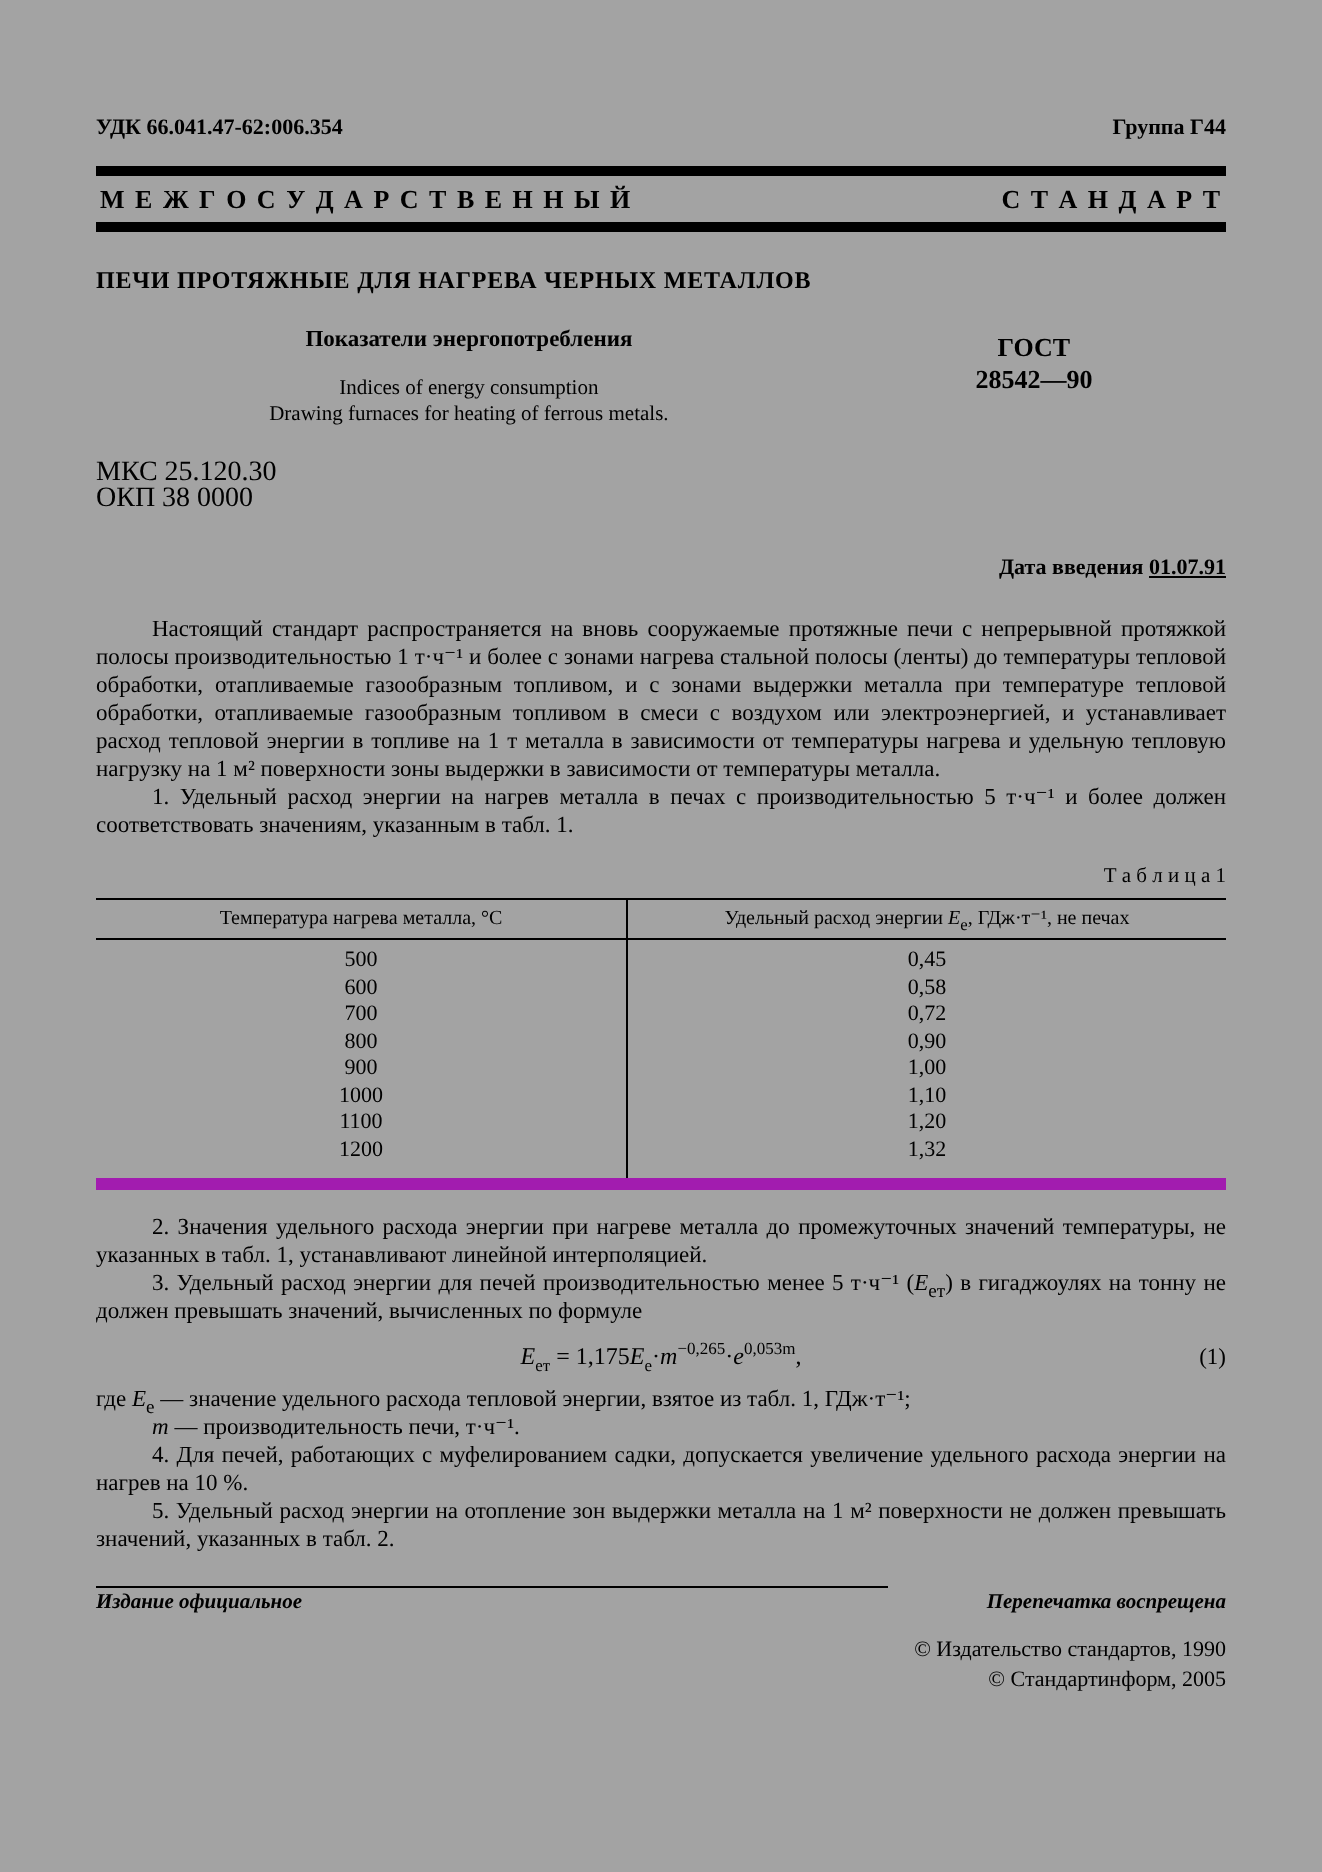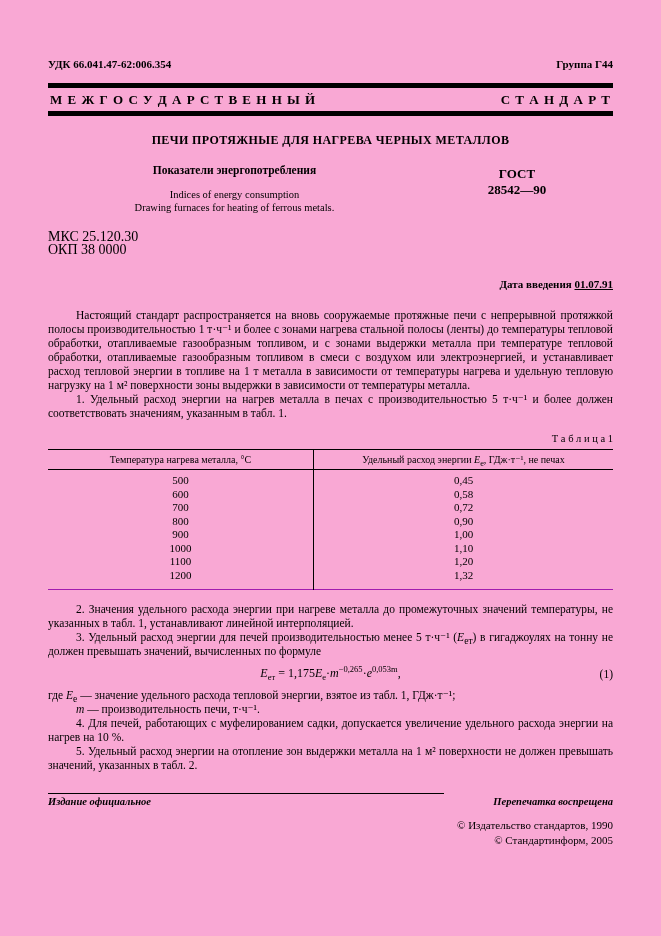--- a/index.html
+++ b/index.html
@@ -1,51 +1,51 @@
 <!DOCTYPE html>
 <html><head>
 <meta charset="utf-8">
 <style>
   html,body{margin:0;padding:0;background:#e8e8e8;}
   .page{
     position:relative;
     width:661px;height:936px;
     margin:0 auto;
-    background:#f9a8d4;
+    background:#a3a3a3;
     color:#000;
     font-family:"Liberation Serif","DejaVu Serif",serif;
     box-sizing:border-box;
     padding:58px 48px 0 48px;
     outline:1px solid #cfcfcf;
     overflow:hidden;
   }
   .top-row{display:flex;justify-content:space-between;font-size:11px;font-weight:bold;}
   .banner{
     margin-top:13px;
     border-top:5px solid #000;border-bottom:5px solid #000;
     padding:4px 2px 3px 2px;
     display:flex;justify-content:space-between;
     font-weight:bold;font-size:13px;letter-spacing:1px;white-space:nowrap;
   }
-  .doc-title{margin-top:17px;font-weight:bold;font-size:12px;letter-spacing:.4px;text-align:center;}
+  .doc-title{margin-top:17px;font-weight:bold;font-size:12px;letter-spacing:.4px;}
   .head-row{display:flex;margin-top:16px;}
   .head-left{width:66%;text-align:center;}
   .subtitle{font-weight:bold;font-size:11.5px;}
   .english{margin-top:12px;font-size:10.5px;line-height:13px;}
   .head-right{width:34%;text-align:center;font-weight:bold;font-size:13px;line-height:16px;padding-top:2px;}
   .codes{margin-top:16px;font-size:14px;line-height:13px;}
   .date-line{margin-top:22px;text-align:right;font-size:11px;font-weight:bold;}
   .date-value{text-decoration:underline;}
   .para{
     margin:0;font-size:11.5px;line-height:14px;
     text-align:justify;text-indent:28px;
   }
   .para.first{margin-top:18px;}
   .table-caption{margin-top:13px;margin-bottom:5px;text-align:right;font-size:10.5px;}
-  table.t1{width:100%;border-collapse:collapse;border-top:1px solid #000;border-bottom:1px solid #a21caf;}
+  table.t1{width:100%;border-collapse:collapse;border-top:1px solid #000;border-bottom:6px solid #a21caf;}
   table.t1 th{
     font-weight:normal;font-size:10px;padding:4px 6px;text-align:center;
     border-bottom:1px solid #000;
   }
   table.t1 td{font-size:11px;line-height:13.5px;text-align:center;padding:0 6px;}
   table.t1 .c1{width:47%;border-right:1px solid #000;}
   table.t1 tr.pad-top td{padding-top:4px;}
   table.t1 tr.pad-bottom td{padding-bottom:7px;}
   .after-table{margin-top:12px;}
   .formula-row{position:relative;text-align:center;font-size:12px;margin:8px 0 7px 0;}

